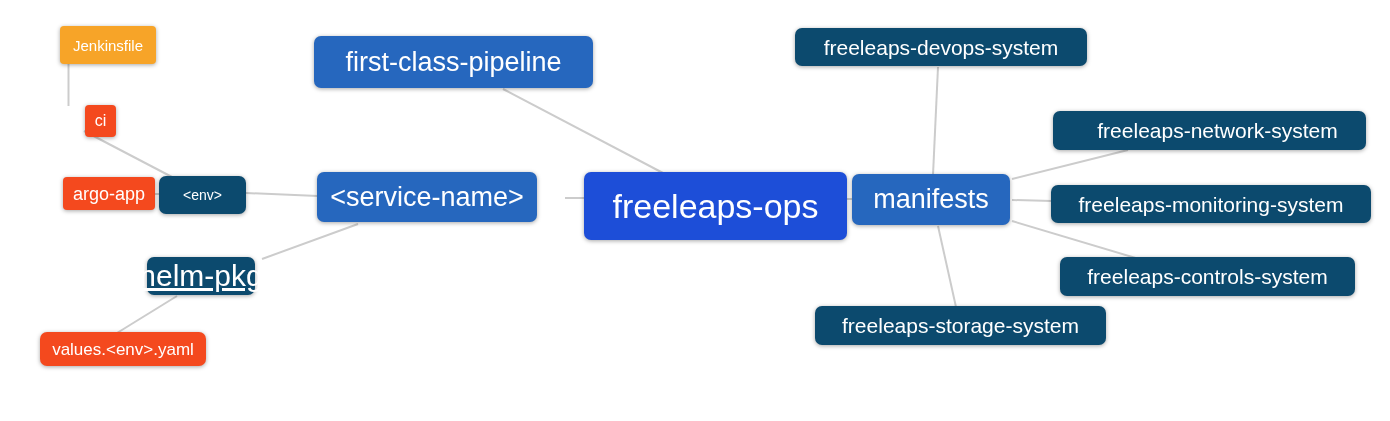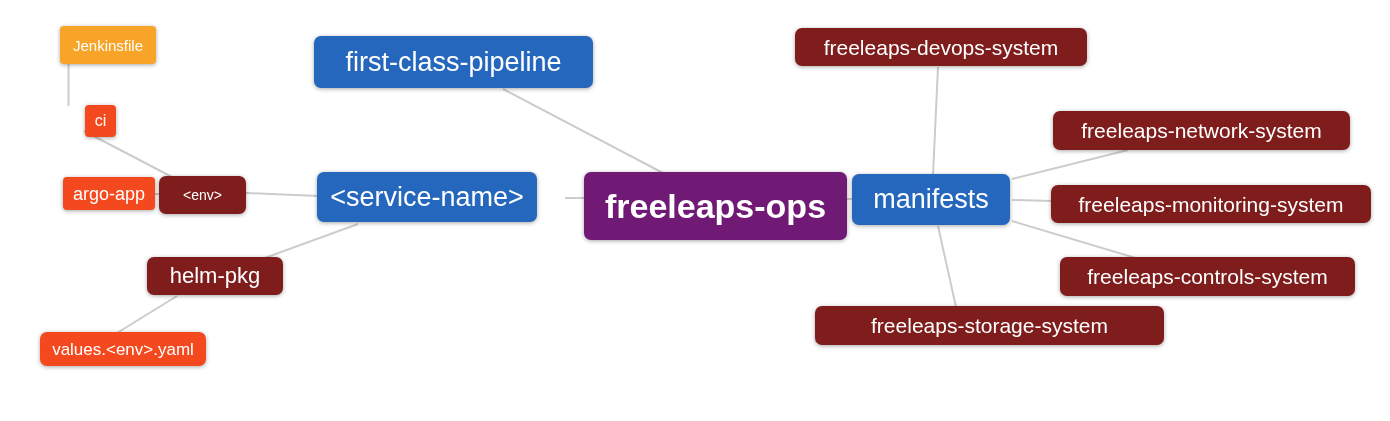--- a/index.html
+++ b/index.html
@@ -14,39 +14,39 @@
   #edge-layer line{stroke:#cccccc;stroke-width:2;}
   .node{
     position:absolute;z-index:1;
     display:flex;align-items:center;justify-content:center;
     color:#ffffff;border-radius:7px;
     box-shadow:0 1px 4px rgba(0,0,0,.35);
     white-space:nowrap;
     line-height:1;
   }
   .c-blue{background:#2667be;}
-  .c-green{background:#7f1d1d;}
+  .c-green{background:#0c4a6e;}
   .c-red{background:#f4491e;margin-left:32px;}
   .c-orange{background:#f7a428;}
-  .c-dark{background:#701a75;font-weight:bold;}
+  .c-dark{background:#1d4ed8;}
 
   .n-jenkinsfile{left:20px;top:26px;width:96px;height:38px;font-size:15px;border-radius:4px;margin-left:40px;}
   .n-ci{left:53px;top:105px;width:31px;height:32px;font-size:16px;border-radius:4px;}
   .n-argo-app{left:31px;top:177px;width:92px;height:33px;font-size:18px;border-radius:4px;text-align:right;}
   .n-env{left:159px;top:176px;width:87px;height:38px;font-size:14px;}
   .n-first-class-pipeline{left:314px;top:36px;width:279px;height:52px;font-size:27px;}
   .n-service-name{left:317px;top:172px;width:220px;height:50px;font-size:27px;}
   .n-freeleaps-ops{left:584px;top:172px;width:263px;height:68px;font-size:34px;}
   .n-manifests{left:852px;top:174px;width:158px;height:51px;font-size:27px;}
   .n-devops-system{left:795px;top:28px;width:292px;height:38px;font-size:21px;}
-  .n-network-system{left:1053px;top:111px;width:297px;height:39px;font-size:21px;}
+  .n-network-system{left:1053px;top:111px;width:297px;height:39px;font-size:21px;padding-left:16px;}
   .n-monitoring-system{left:1051px;top:185px;width:320px;height:38px;font-size:21px;}
   .n-controls-system{left:1060px;top:257px;width:295px;height:39px;font-size:21px;}
-  .n-storage-system{left:815px;top:306px;width:349px;height:39px;font-size:21px;}
-  .n-helm-pkg{left:147px;top:257px;width:136px;height:38px;font-size:22px;}
+  .n-storage-system{left:815px;top:306px;width:291px;height:39px;font-size:21px;}
+  .n-helm-pkg{left:147px;top:257px;width:108px;height:38px;font-size:30px;text-decoration:underline;}
   .n-values-env-yaml{left:8px;top:332px;width:166px;height:34px;font-size:17px;}
 </style>
 </head>
 <body>
 
 <div id="canvas">
 
   <svg id="edge-layer" viewBox="0 0 1390 421" xmlns="http://www.w3.org/2000/svg">
     <line x1="68.5" y1="57" x2="68.5" y2="106"></line>
     <line x1="84" y1="131" x2="172" y2="177"></line>

